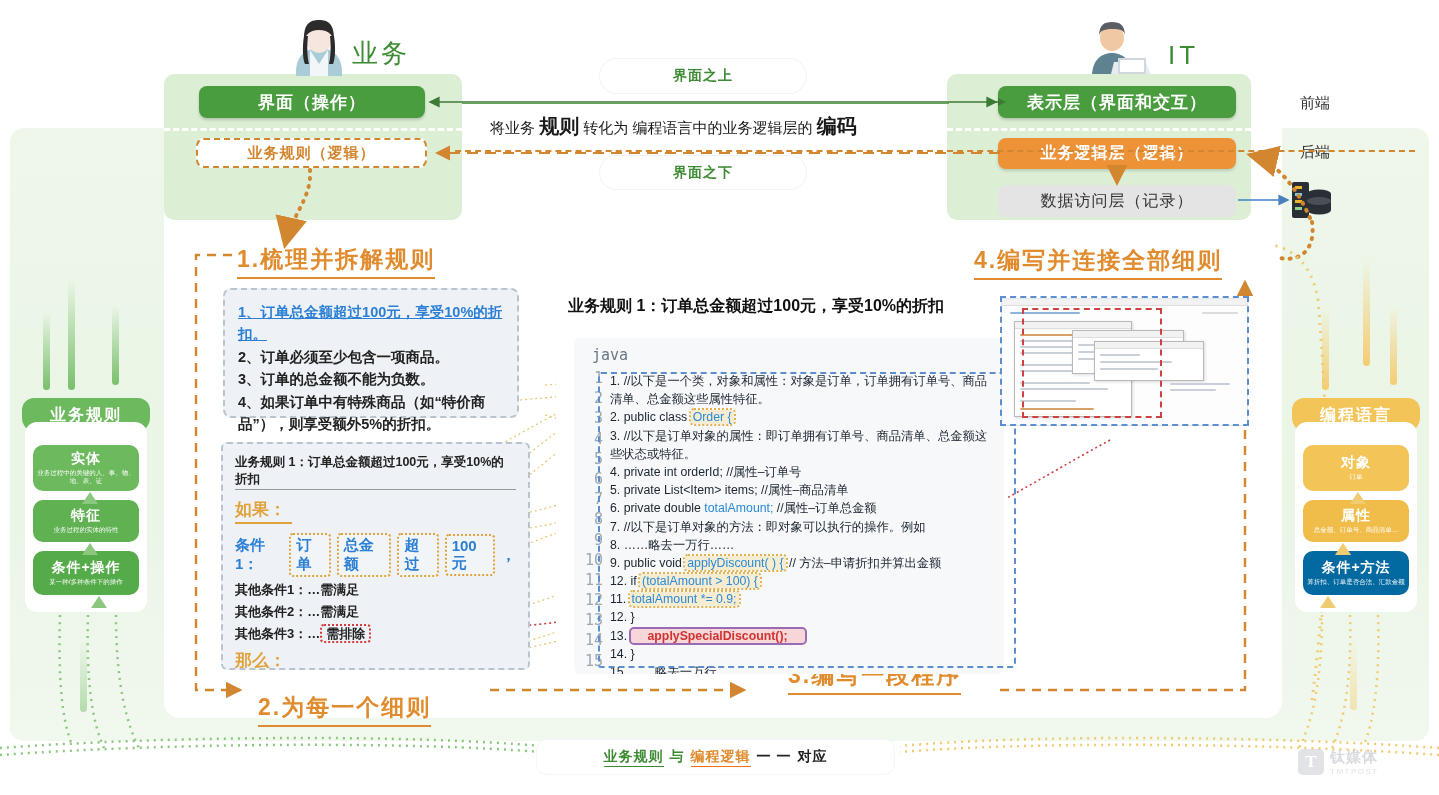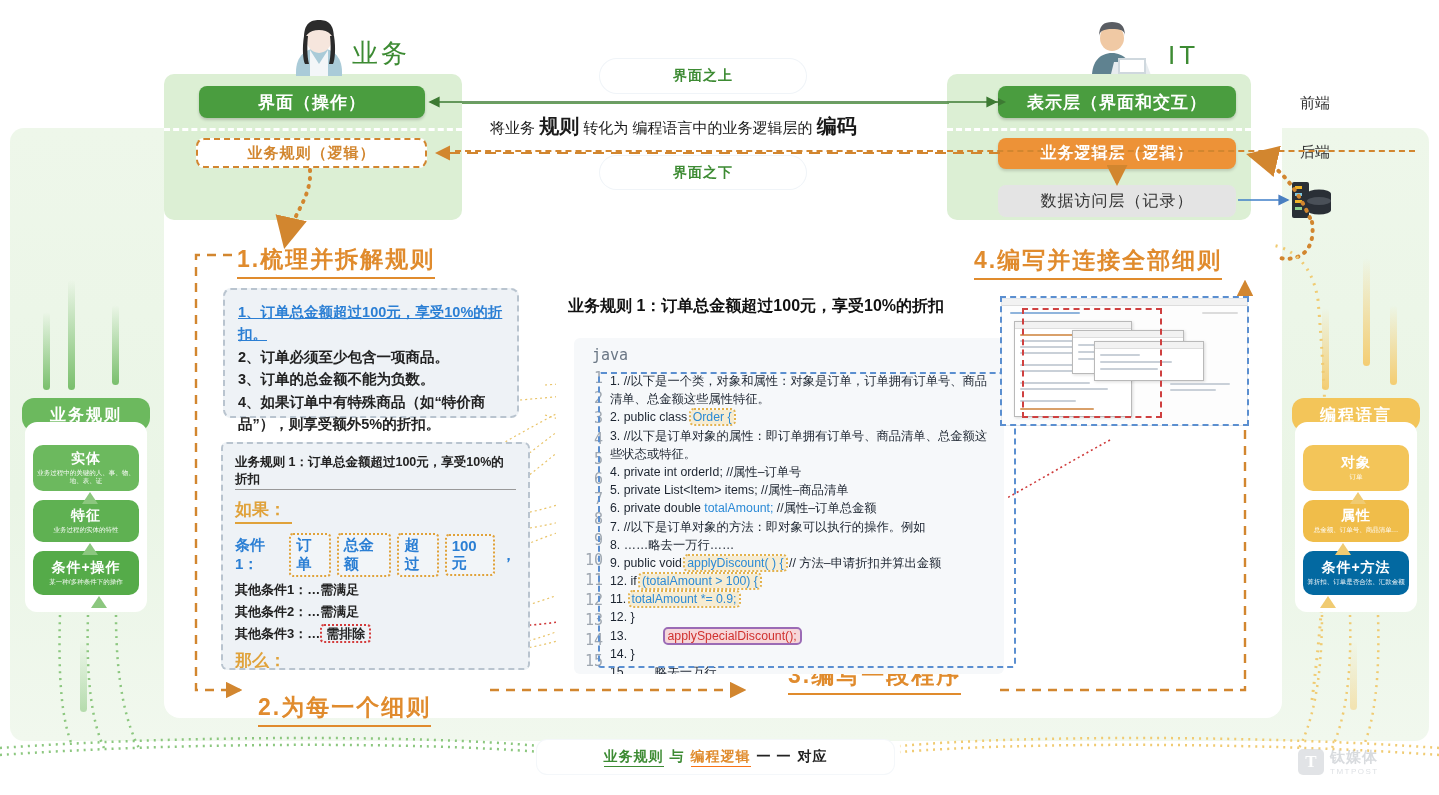--- a/index.html
+++ b/index.html
@@ -122,21 +122,21 @@
     font-family:"DejaVu Sans Mono","Liberation Mono",monospace;
     font-size:15px; color:#9aa3ad; line-height:20.2px; opacity:.95;
   }
   .gut div { height:20.2px; padding-right:5px; }
   .code-dash-box {
     position:absolute; border:2px dashed #5b8fd0; border-radius:3px; pointer-events:none;
   }
   .hl-yellow { outline:2px dotted #e3b24c; background:rgba(245,210,120,.30);
     border-radius:3px; padding:0 2px; }
   .hl-red { background:#f6d6d9; outline:2px solid #9b6bb5; color:#d0322f;
-    border-radius:3px; padding:0 3px; font-weight:normal;margin-left:34px; }
+    border-radius:3px; padding:0 17px; font-weight:bold; }
 
   
   .thumb {
     position:absolute; background:#fdfdfd; border:1px solid #e3e7ec; overflow:hidden;
   }
   .thumb-blue { position:absolute; border:2px dashed #5b8fd0; }
   .thumb-red { position:absolute; border:2px dashed #cf4040; }
   .mini-win { position:absolute; background:#fff; border:1px solid #b9b9b9;
      box-shadow:1px 1px 3px rgba(0,0,0,.14); }
   .mini-bar { height:7px; background:#f2f2f2; border-bottom:1px solid #ddd; }

